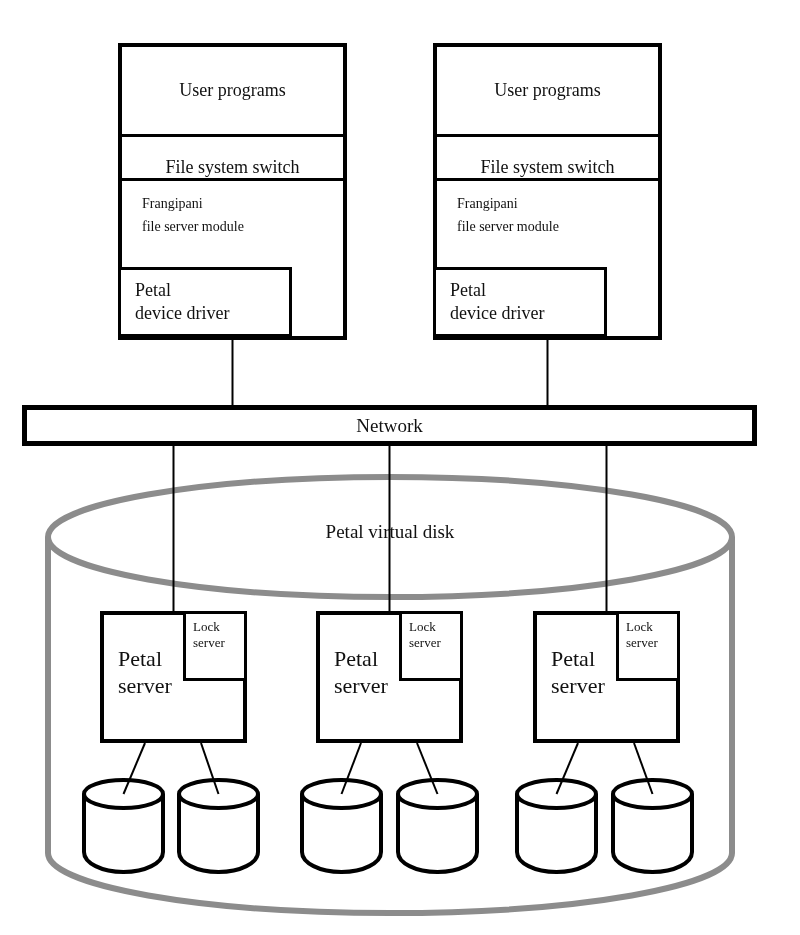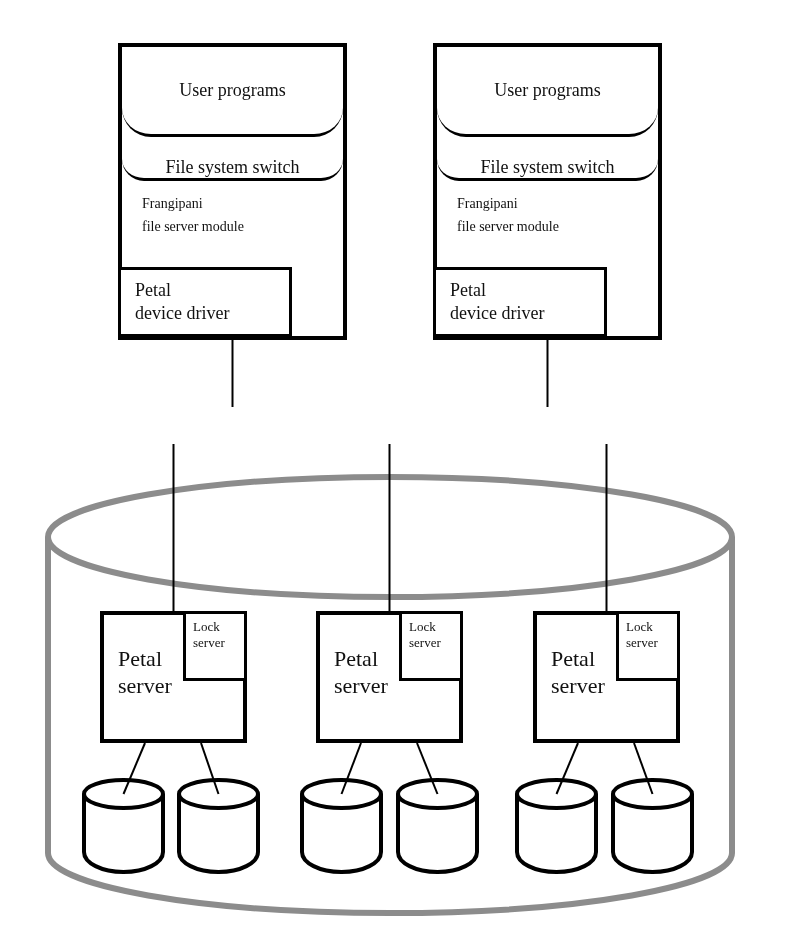--- a/index.html
+++ b/index.html
@@ -19,21 +19,21 @@
   .gray{stroke:var(--cylinder-color);fill:none;}
   .disk{stroke:var(--line-color);fill:var(--bg-color);}
 
   
   .stack{
     position:absolute;top:43px;width:229px;height:297px;box-sizing:border-box;
     border:4px solid var(--line-color);background:var(--bg-color);
   }
   .stack-1{left:118px;}
   .stack-2{left:433px;}
-  .sec{box-sizing:border-box;border-radius:29px;}
+  .sec{box-sizing:border-box;}
   .sec-user{height:90px;border-bottom:3px solid var(--line-color);
     display:flex;align-items:center;justify-content:center;font-size:18px;}
   .sec-fss{height:44px;border-bottom:3px solid var(--line-color);
     display:flex;align-items:flex-end;justify-content:center;font-size:18px;}
   .sec-frang{position:relative;height:152px;}
   .frang-label{padding:11px 0 0 20px;font-size:14px;line-height:23px;}
   .line{display:block;}
   .petal-driver{
     position:absolute;left:-4px;bottom:-4px;width:174px;height:70px;box-sizing:border-box;
     border:3px solid var(--line-color);background:var(--bg-color);
@@ -154,21 +154,25 @@
         <span class="line">Frangipani</span>
         <span class="line">file server module</span>
       </div>
       <div class="petal-driver">
         <span class="line">Petal</span>
         <span class="line">device driver</span>
       </div>
     </div>
   </div>
 
-
+  <div class="network">
+    <span>Network</span>
+  </div>
+
+  <div class="vdisk-label">Petal virtual disk</div>
 
   <div class="pserver pserver-1">
     <div class="pserver-label">
       <span class="line">Petal</span>
       <span class="line">server</span>
     </div>
     <div class="lockbox">
       <span class="line">Lock</span>
       <span class="line">server</span>
     </div>

